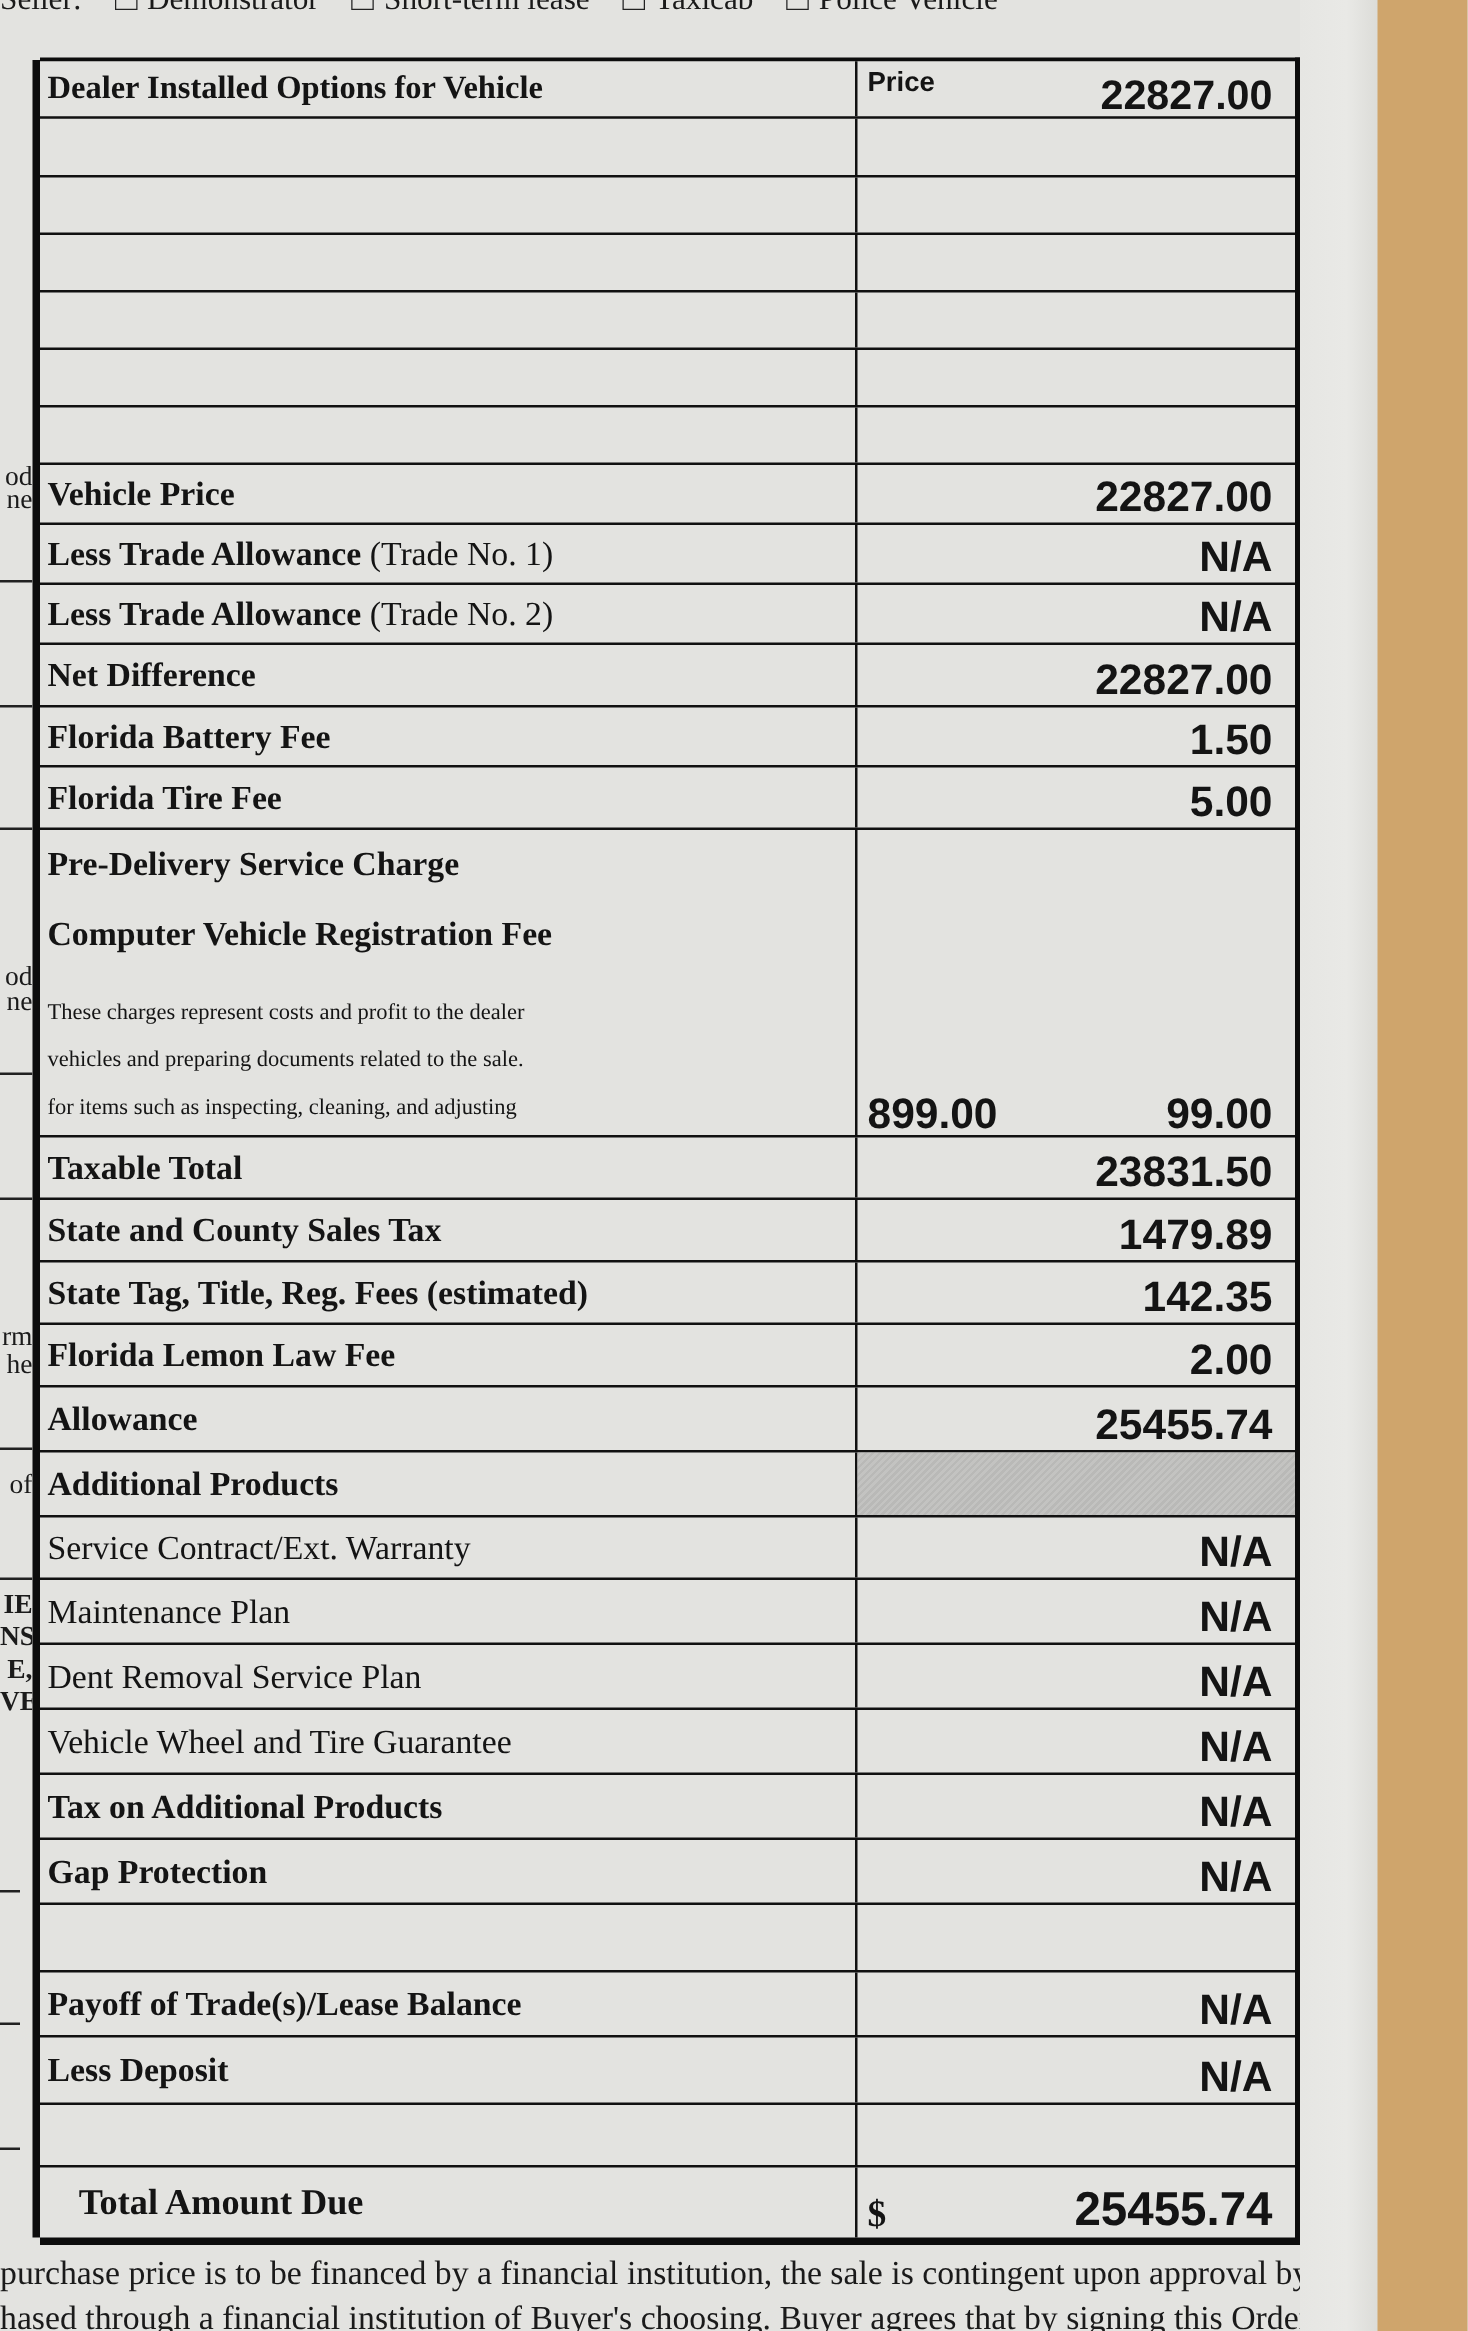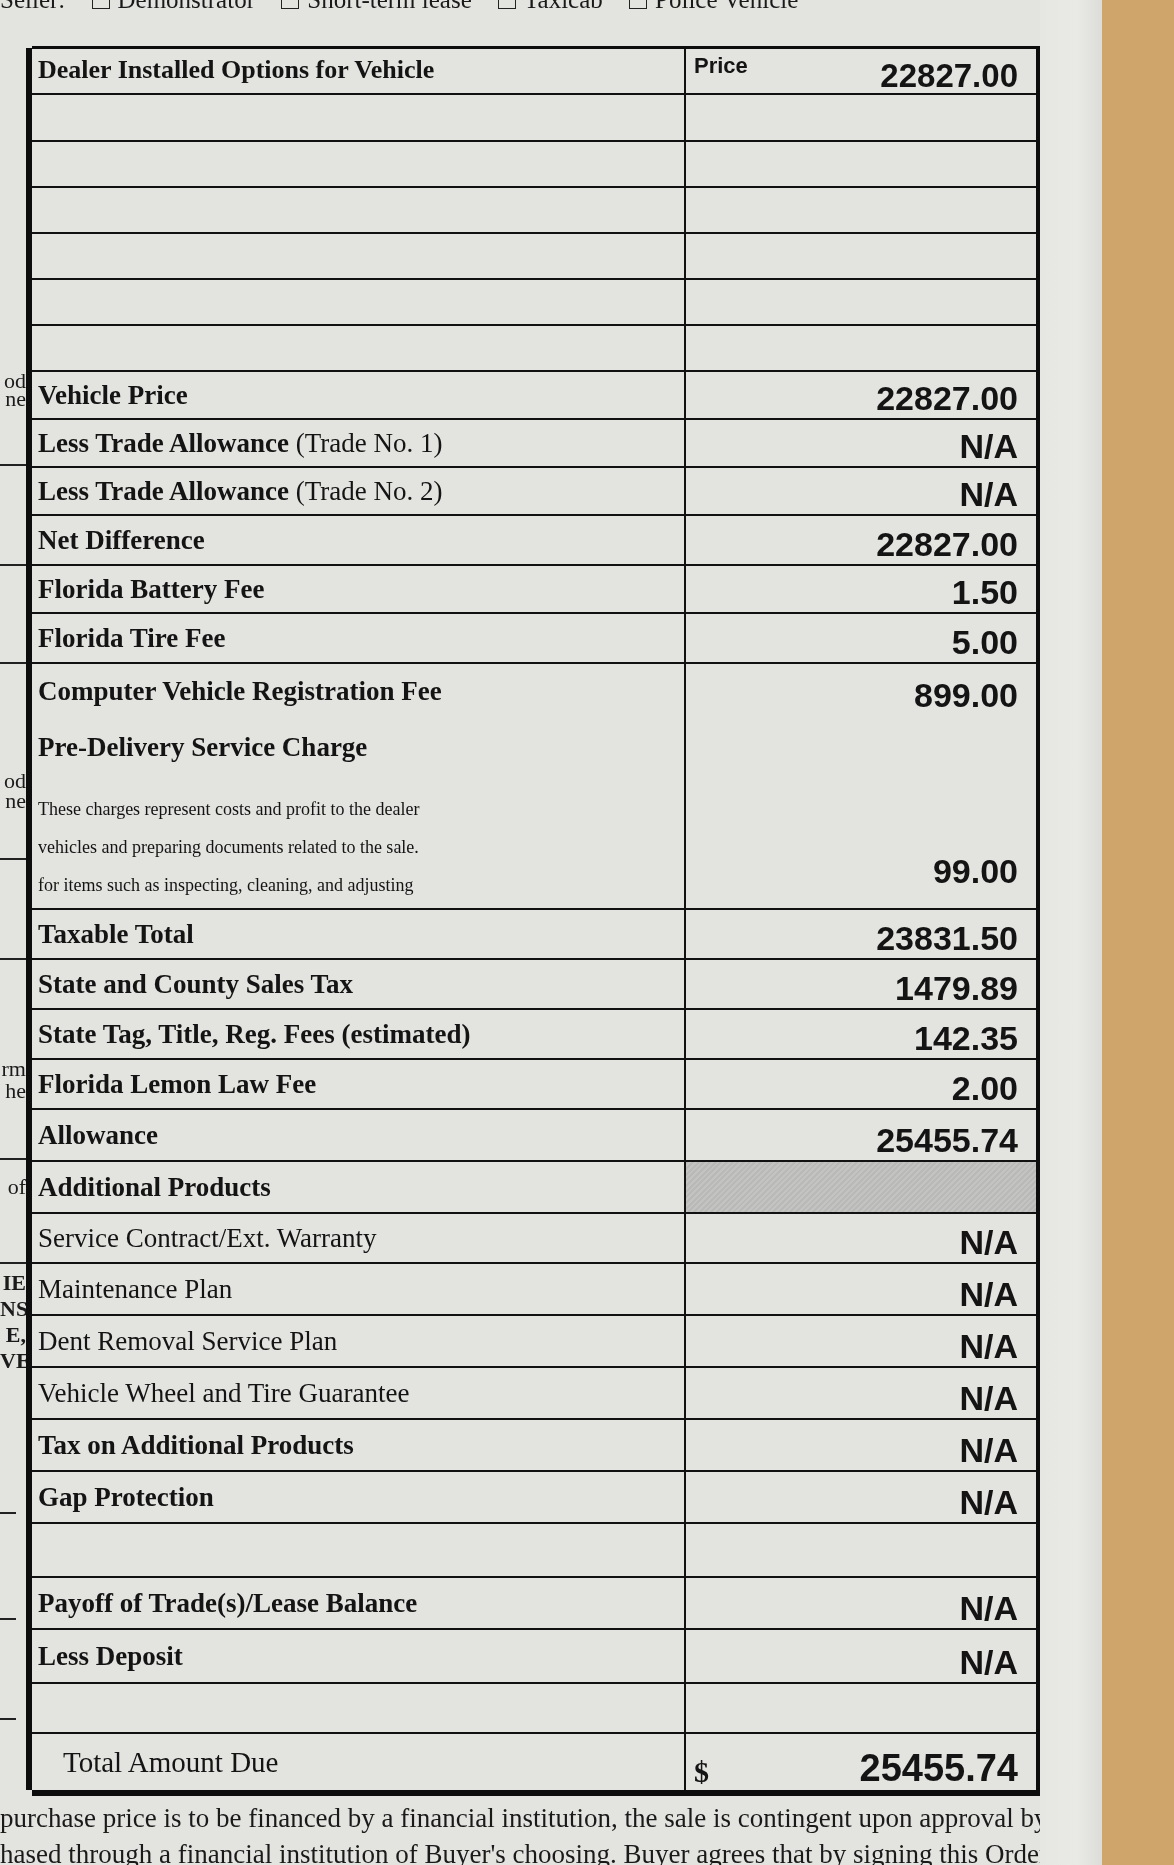--- a/index.html
+++ b/index.html
@@ -74,30 +74,30 @@
   .header-row .price-value { font-size:33px; margin-top:4px; }
   .block-row .cell-label {
     flex-direction:column; align-items:flex-start; justify-content:flex-start;
     padding-top:12px;
   }
   .block-row .line { font-weight:bold; font-size:27px; height:56px; }
   .block-row .disclaimer {
     font-weight:normal; font-size:18px; line-height:38px; margin-top:2px;
   }
   .block-row .cell-value {
-    flex-direction:column; align-items:flex-end; justify-content:space-between;
-    padding-top:14px; padding-bottom:20px;
+    flex-direction:row; align-items:flex-end; justify-content:space-between;
+    padding-top:14px; padding-bottom:0;
   }
   .total-row .cell-value {
     justify-content:space-between; align-items:flex-end;
   }
   .total-row .dollar {
     font-family:"Liberation Serif", serif; font-size:30px; font-weight:bold;
   }
-  .total-row .cell-label { font-size:29px; font-weight:normal;padding-left:31px; }
+  .total-row .cell-label { font-size:29px; font-weight:bold;padding-left:31px; }
   .total-row .cell-value .amount { font-size:38px; }
   .footer {
     position:absolute; left:0; top:1800px; width:1100px;
     font-size:27px; line-height:36px; white-space:nowrap; color:#1a1a1a;
   }
 </style>
 </head>
 <body>
 
 <div class="paper">
@@ -196,22 +196,22 @@
       <div class="cell-label bold">Florida Battery Fee</div>
       <div class="cell-value">1.50</div>
     </div>
     <div class="row" style="height:50px">
       <div class="cell-label bold">Florida Tire Fee</div>
       <div class="cell-value">5.00</div>
     </div>
 
     <div class="row block-row" style="height:246px">
       <div class="cell-label">
+        <div class="line">Pre-Delivery Service Charge</div>
         <div class="line">Computer Vehicle Registration Fee</div>
-        <div class="line">Pre-Delivery Service Charge</div>
         <div class="disclaimer">
           <div>These charges represent costs and profit to the dealer</div>
           <div>vehicles and preparing documents related to the sale.</div>
           <div>for items such as inspecting, cleaning, and adjusting</div>
         </div>
       </div>
       <div class="cell-value">
         <span>899.00</span>
         <span>99.00</span>
       </div>

